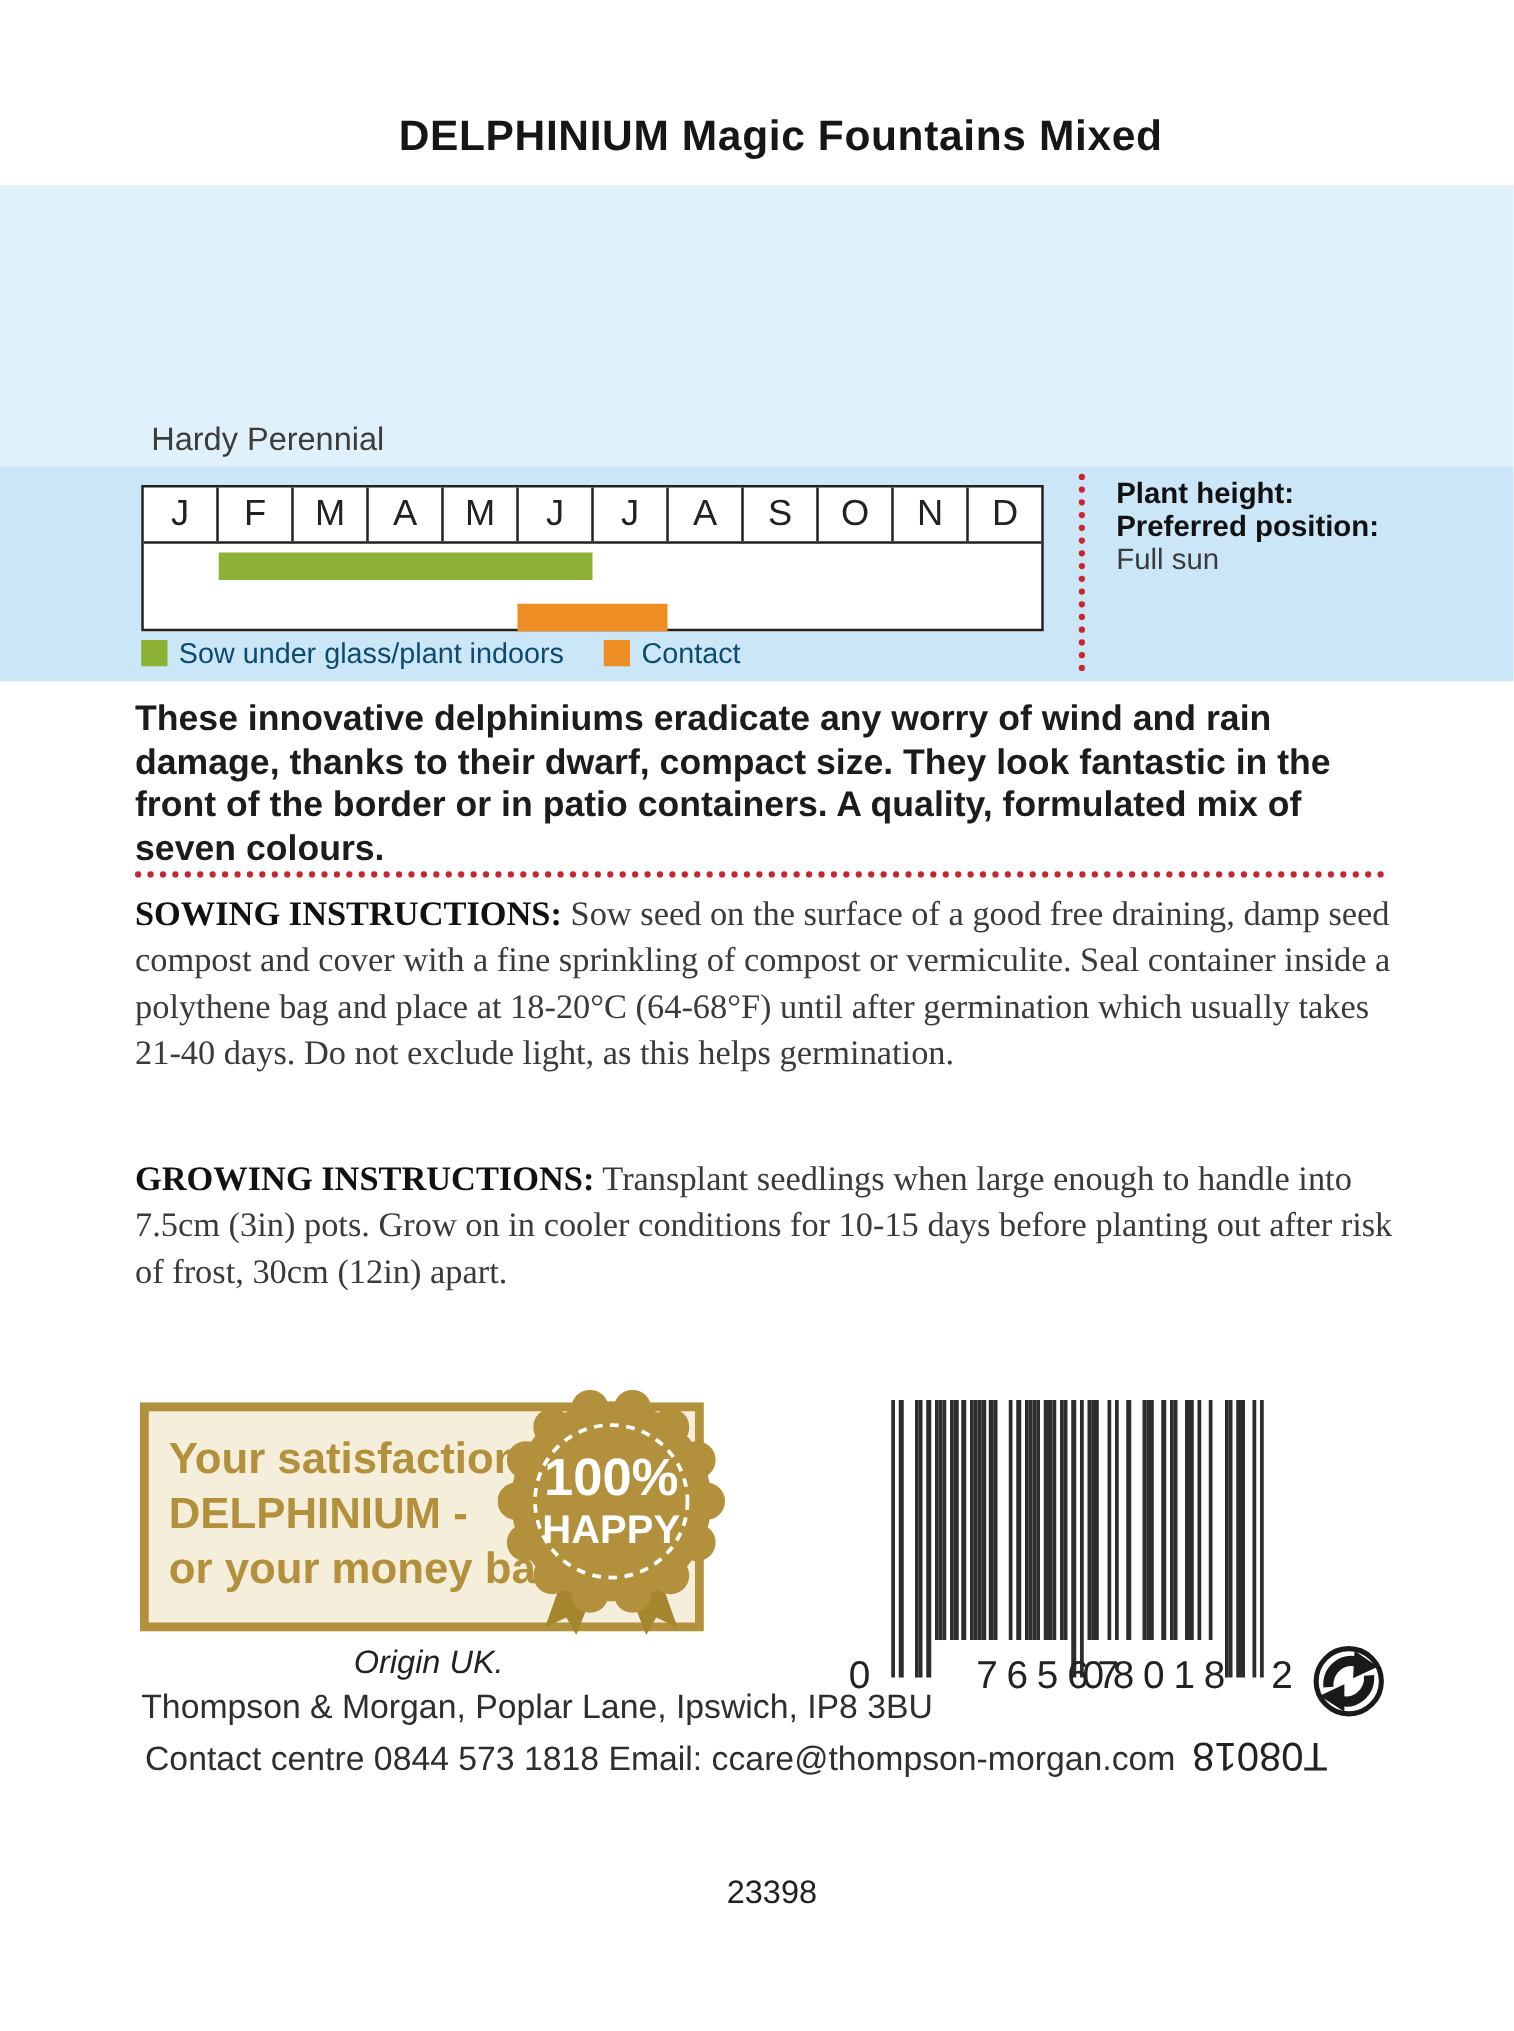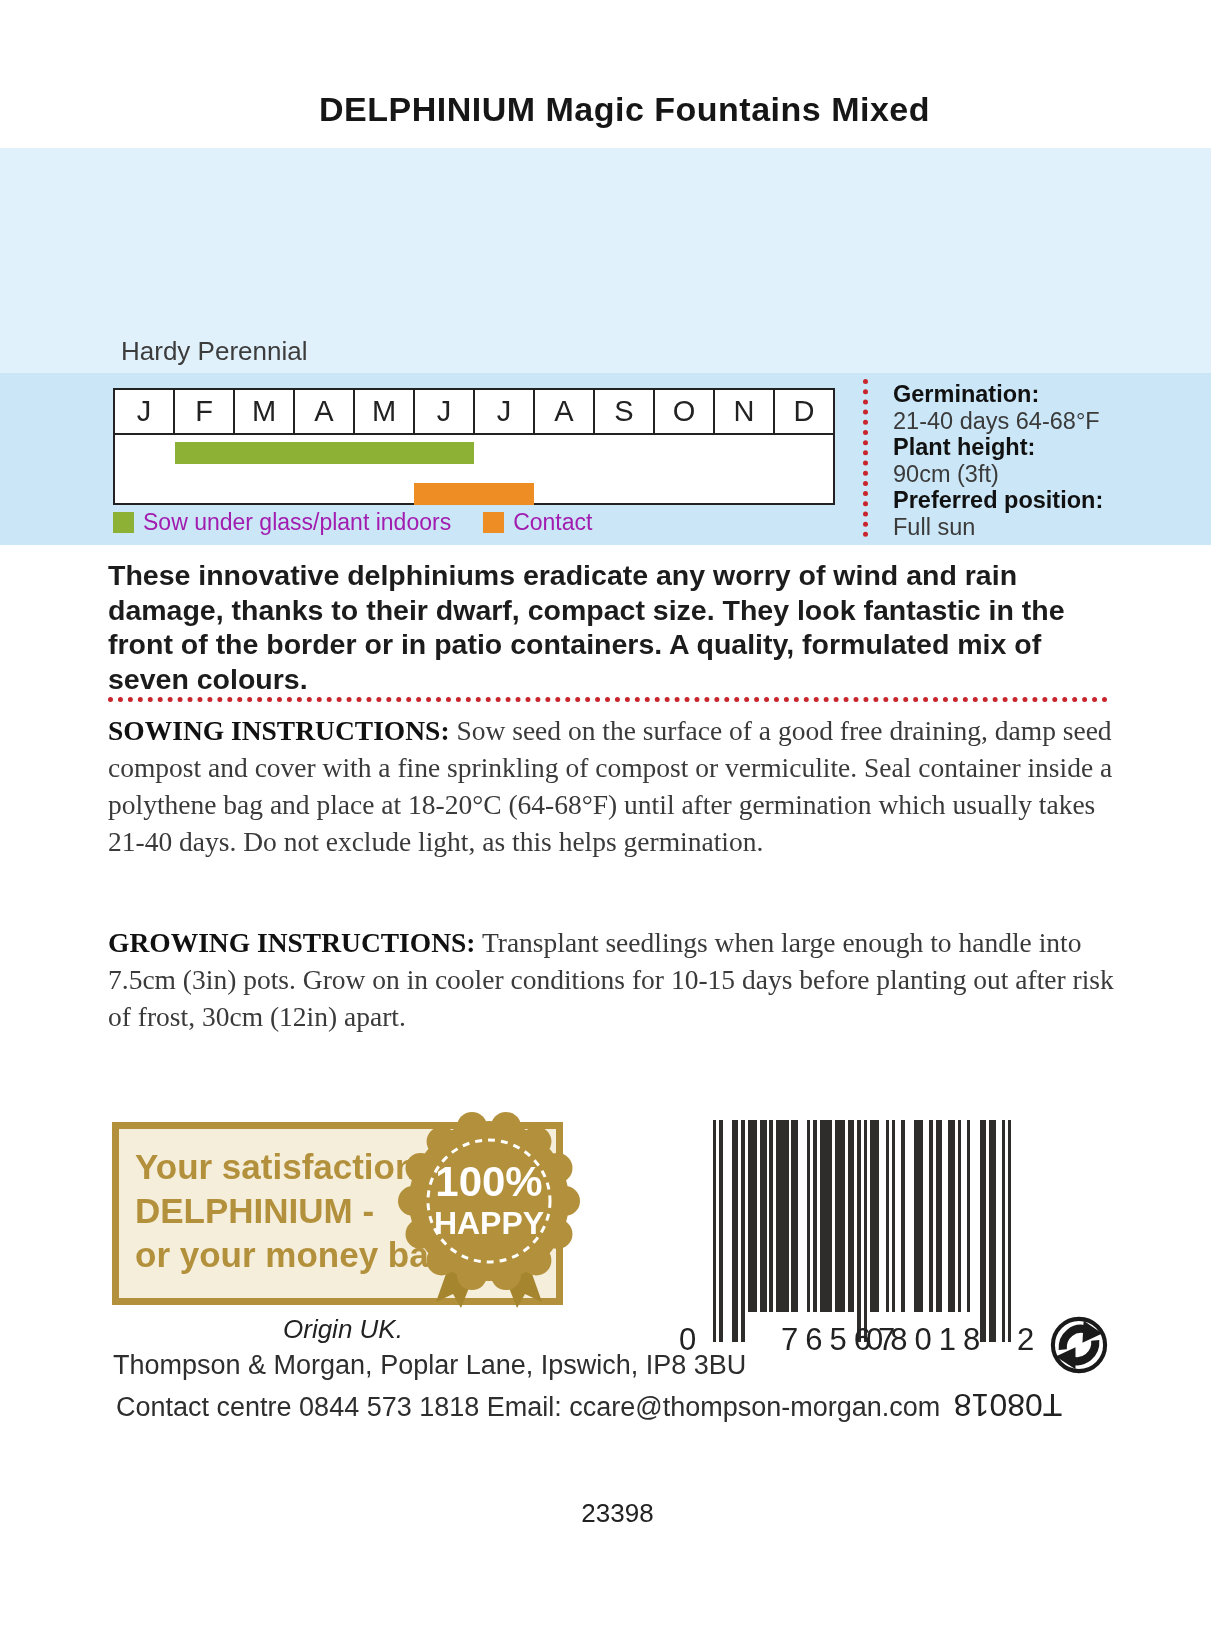--- a/index.html
+++ b/index.html
@@ -20,21 +20,21 @@
   .calendar{position:absolute;top:388px;left:113px;width:722px;height:117px;background:#fff;
             border:2px solid #222;box-sizing:border-box;}
   .cal-header{display:flex;height:43px;border-bottom:2px solid #222;}
   .cal-cell{flex:1;border-right:2px solid #222;display:flex;align-items:center;justify-content:center;
             font-size:29px;color:#222;}
   .cal-cell:last-child{border-right:none;}
   .cal-body{position:relative;height:68px;}
   .cal-bar{position:absolute;height:22px;}
 
   .legend{position:absolute;top:509px;left:113px;display:flex;gap:32px;align-items:center;}
-  .legend-item{display:flex;align-items:center;font-size:23px;color:#a21caf;}
+  .legend-item{display:flex;align-items:center;font-size:23px;color:#0c4a6e;}
   .legend-swatch{width:21px;height:21px;margin-right:9px;display:inline-block;}
 
   .dotted-vline{position:absolute;top:379px;left:863px;height:158px;width:0;
                 border-left:5px dotted #c9252c;}
   .info-panel{position:absolute;top:381px;left:893px;width:305px;font-size:23.5px;line-height:26.5px;}
   .info-label{font-weight:700;color:#111;}
   .info-value{color:#3a3a3a;}
 
   .description{position:absolute;top:558px;left:108px;width:1012px;font-size:28.5px;
                line-height:34.5px;font-weight:700;color:#1c1c1c;}
@@ -125,26 +125,21 @@
       <div class="legend-item">
       <span class="legend-swatch" style="background: rgb(238, 141, 35);"></span>
       <span>Contact</span>
     </div>
     </div>
 
   <div class="dotted-vline"></div>
 
   <div class="info-panel">
       <div class="info-item">
-      <div class="info-label">Germination:</div>
-      <div class="info-value">21-40 days 64-68°F</div>
-    </div>
-      <div class="info-item">
       <div class="info-label">Plant height:</div>
-      <div class="info-value">90cm (3ft)</div>
     </div>
       <div class="info-item">
       <div class="info-label">Preferred position:</div>
       <div class="info-value">Full sun</div>
     </div>
     </div>
 
   <div class="description">These innovative delphiniums eradicate any worry of wind and rain damage, thanks to their dwarf, compact size. They look fantastic in the front of the border or in patio containers. A quality, formulated mix of seven colours.</div>
 
   <div class="divider"></div>

